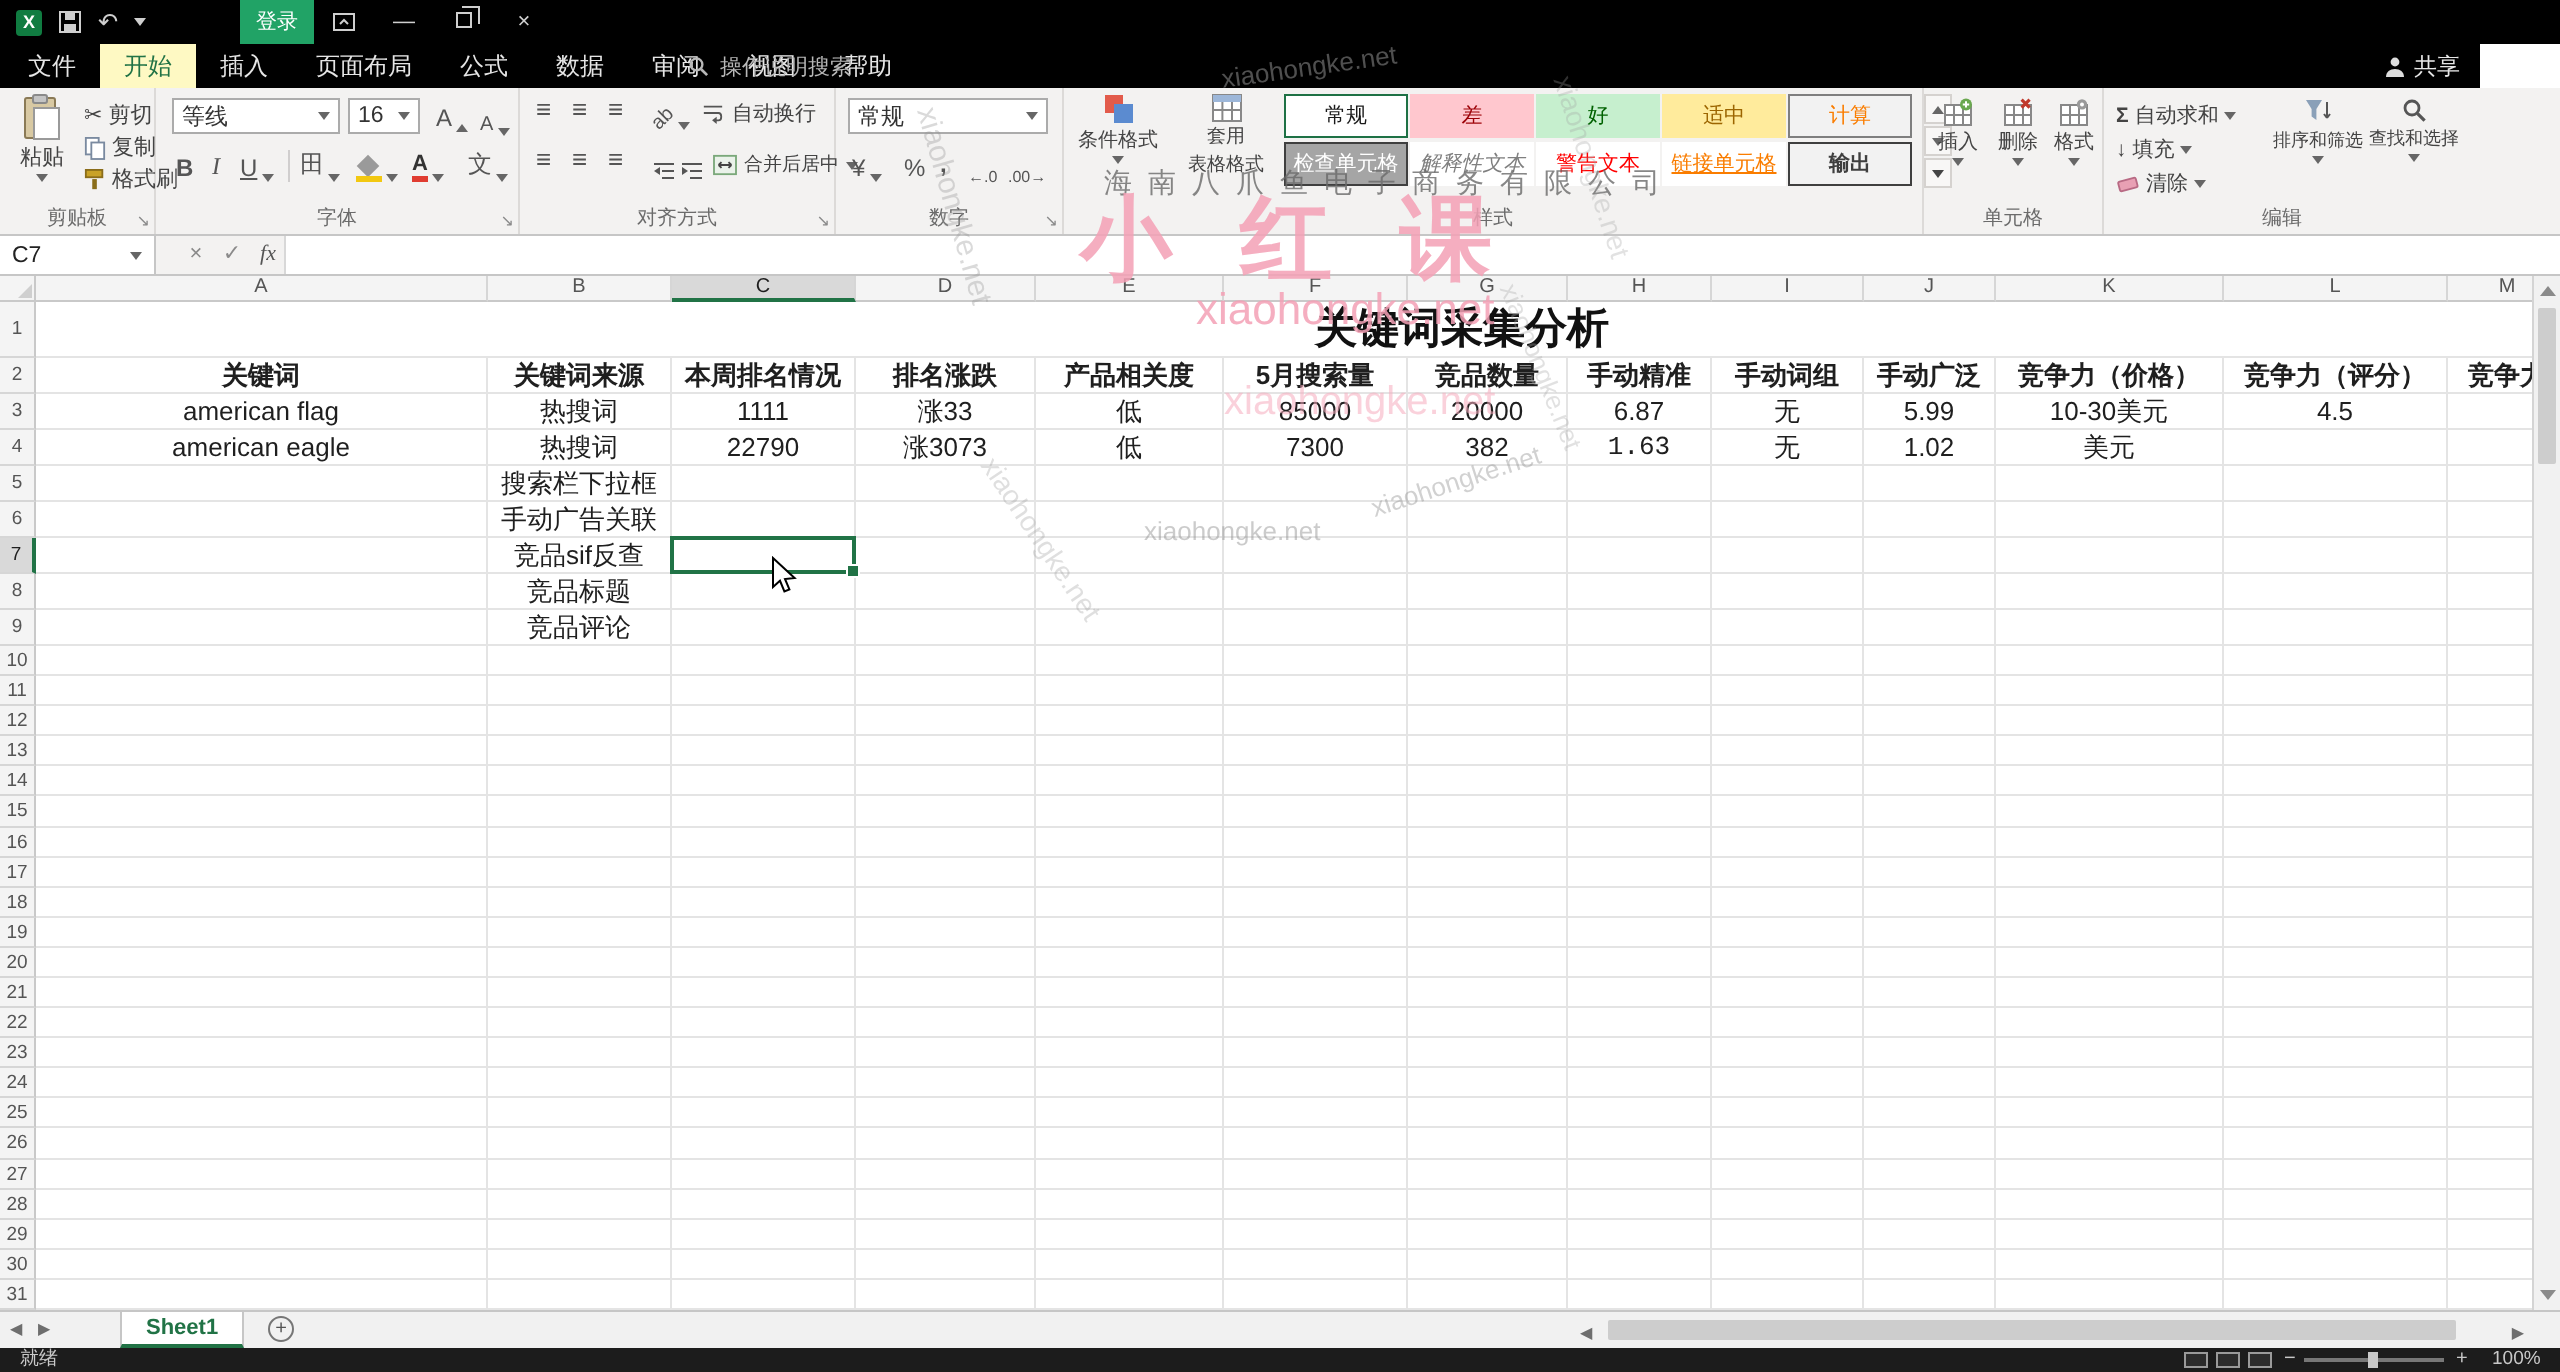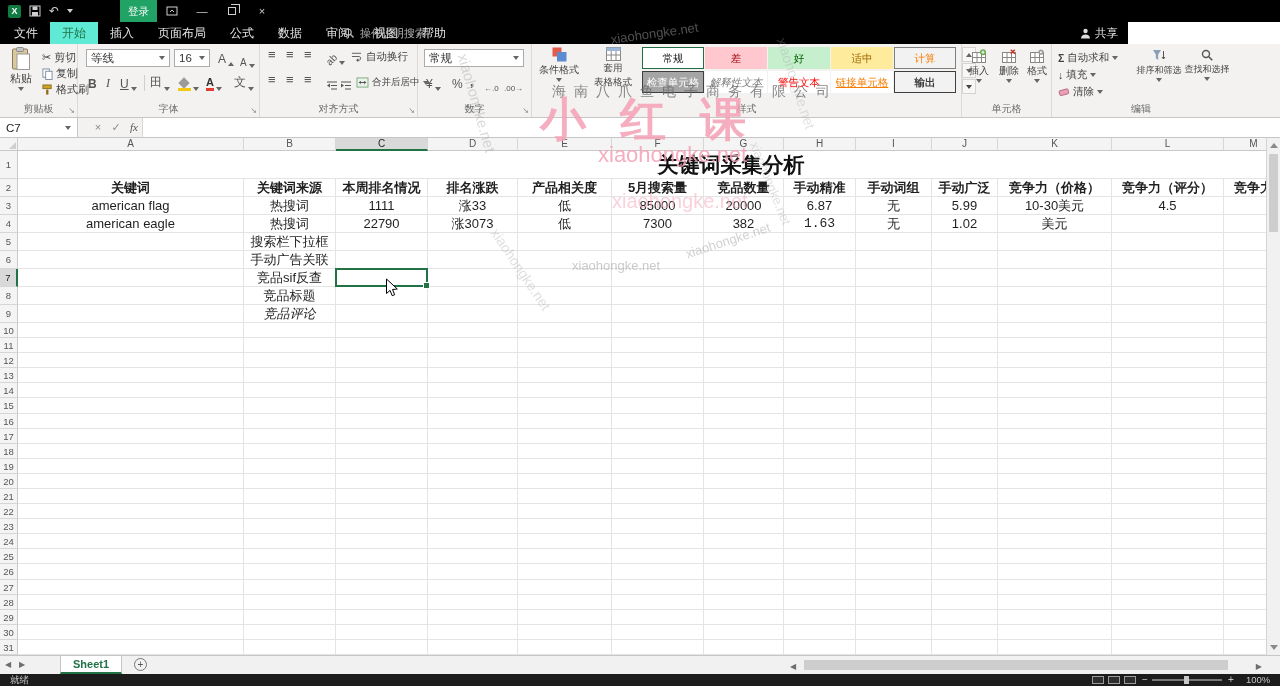--- a/index.html
+++ b/index.html
@@ -13,24 +13,24 @@
 .xlicon{width:13px;height:13px;background:#107c41;color:#fff;font-size:9px;font-weight:bold;text-align:center;line-height:13px;border-radius:2px;display:inline-block;}
 .qbtn{color:#cfcfcf;font-size:12px;line-height:12px;display:inline-flex;align-items:center;}
 .ttl{flex:1;text-align:center;color:#d9d9d9;font-size:11px;}
 .tright{display:flex;align-items:center;height:22px;}
 .signin{background:#21a366;color:#fff;font-size:10.5px;padding:0 8px;height:22px;line-height:22px;display:inline-block;}
 .winbtn{width:30px;height:22px;text-align:center;line-height:22px;color:#cfcfcf;font-size:11px;display:inline-block;}
 .rest{position:relative;width:8px;height:8px;border:1px solid #cfcfcf;display:inline-block;margin-top:6px;}
 .rest:before{content:"";position:absolute;left:2px;top:-4px;width:8px;height:8px;border:1px solid #cfcfcf;border-bottom:none;border-left:none;}
 
 
-#tabsrow{position:absolute;left:0;top:22px;width:1128px;height:22px;background:#000;}
+#tabsrow{position:absolute;left:0;top:22px;width:1240px;height:22px;background:#000;}
 #tabs-container{position:absolute;left:2px;top:0;display:flex;}
 .rtab{padding:0 12px;line-height:22px;font-size:12px;color:#e6e6e6;white-space:nowrap;}
-.rtab.active{background:#5eead4;color:#217346;}
+.rtab.active{background:#fef9c3;color:#217346;}
 .tabsearch{position:absolute;left:344px;top:0;height:22px;display:flex;align-items:center;gap:5px;color:#b8b8b8;font-size:11px;}
 .tabshare{position:absolute;right:10px;top:0;height:22px;display:flex;align-items:center;gap:4px;color:#e6e6e6;font-size:11.5px;}
 
 
 #ribbon{position:absolute;left:0;top:44px;width:1280px;height:74px;background:#f3f2f1;border-bottom:1px solid #c6c6c6;font-size:11px;color:#444;}
 .grp{position:absolute;top:0;height:73px;border-right:1px solid #dcdad8;}
 .glabel{position:absolute;bottom:1px;left:0;width:100%;text-align:center;font-size:10px;color:#6b6b6b;}
 .dlg{position:absolute;right:2px;bottom:2px;font-size:8px;color:#8a8a8a;line-height:8px;}
 .bigbtn{position:absolute;top:3px;width:34px;height:54px;display:flex;flex-direction:column;align-items:center;gap:1px;}
 .blabel{font-size:11px;color:#444;}
@@ -575,21 +575,21 @@
         <div class="cell" style="left: 518px; top: 149px; width: 94px; height: 18px; line-height: 18px;"></div>
         <div class="cell" style="left: 612px; top: 149px; width: 92px; height: 18px; line-height: 18px;"></div>
         <div class="cell" style="left: 704px; top: 149px; width: 80px; height: 18px; line-height: 18px;"></div>
         <div class="cell" style="left: 784px; top: 149px; width: 72px; height: 18px; line-height: 18px;"></div>
         <div class="cell" style="left: 856px; top: 149px; width: 76px; height: 18px; line-height: 18px;"></div>
         <div class="cell" style="left: 932px; top: 149px; width: 66px; height: 18px; line-height: 18px;"></div>
         <div class="cell" style="left: 998px; top: 149px; width: 114px; height: 18px; line-height: 18px;"></div>
         <div class="cell" style="left: 1112px; top: 149px; width: 112px; height: 18px; line-height: 18px;"></div>
         <div class="cell" style="left: 1224px; top: 149px; width: 60px; height: 18px; line-height: 18px;"></div>
         <div class="cell" style="left: 18px; top: 167px; width: 226px; height: 18px; line-height: 18px;"></div>
-        <div class="cell" style="left: 244px; top: 167px; width: 92px; height: 18px; line-height: 18px; font-style: italic;">竞品评论</div>
+        <div class="cell" style="left: 244px; top: 167px; width: 92px; height: 18px; line-height: 18px;">竞品评论</div>
         <div class="cell" style="left: 336px; top: 167px; width: 92px; height: 18px; line-height: 18px;"></div>
         <div class="cell" style="left: 428px; top: 167px; width: 90px; height: 18px; line-height: 18px;"></div>
         <div class="cell" style="left: 518px; top: 167px; width: 94px; height: 18px; line-height: 18px;"></div>
         <div class="cell" style="left: 612px; top: 167px; width: 92px; height: 18px; line-height: 18px;"></div>
         <div class="cell" style="left: 704px; top: 167px; width: 80px; height: 18px; line-height: 18px;"></div>
         <div class="cell" style="left: 784px; top: 167px; width: 72px; height: 18px; line-height: 18px;"></div>
         <div class="cell" style="left: 856px; top: 167px; width: 76px; height: 18px; line-height: 18px;"></div>
         <div class="cell" style="left: 932px; top: 167px; width: 66px; height: 18px; line-height: 18px;"></div>
         <div class="cell" style="left: 998px; top: 167px; width: 114px; height: 18px; line-height: 18px;"></div>
         <div class="cell" style="left: 1112px; top: 167px; width: 112px; height: 18px; line-height: 18px;"></div>

